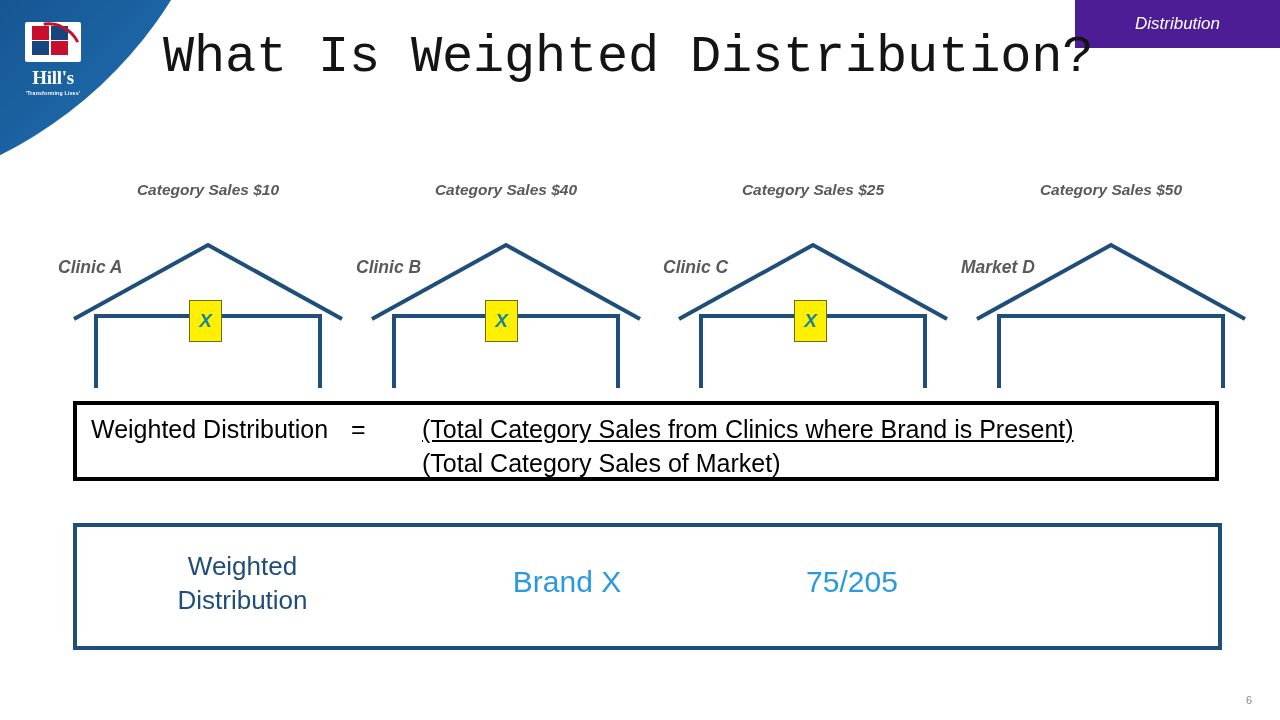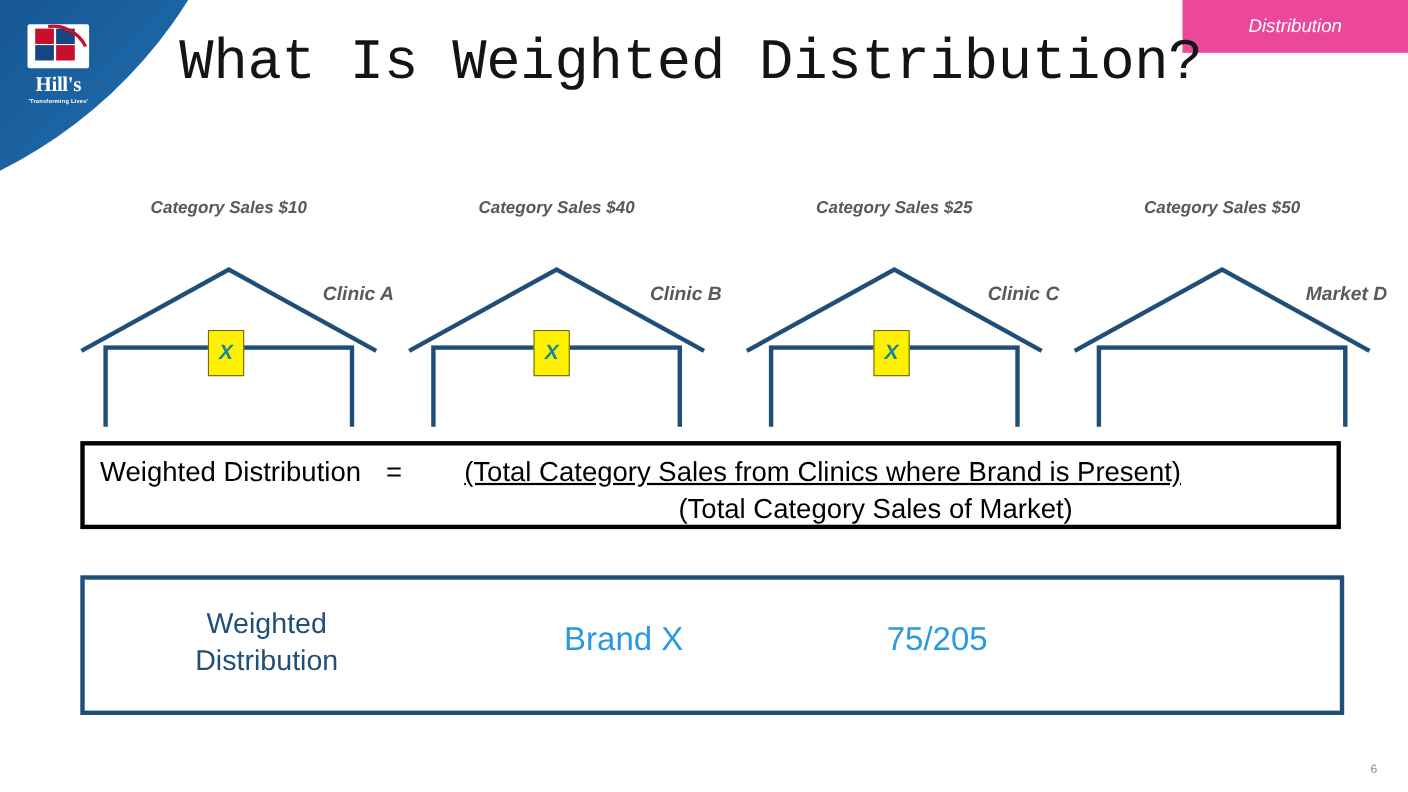--- a/index.html
+++ b/index.html
@@ -85,21 +85,21 @@
     white-space: nowrap;
   }
 
   
   .topic-badge {
     position: absolute;
     right: 0;
     top: 0;
     width: 205px;
     height: 48px;
-    background: #ec4899;
+    background: #4c1d95;
     z-index: 4;
     display: flex;
     align-items: center;
     justify-content: center;
   }
   .topic-badge-label {
     font-family: "Liberation Sans", sans-serif;
     font-style: italic;
     font-size: 17px;
     color: #ffffff;
@@ -152,21 +152,21 @@
     left: 0;
     top: 28px;
     width: 300px;
     height: 187px;
   }
   .clinic-name {
     position: absolute;
     top: 84px;
     left: 0;
     width: 300px;
-    text-align: right;
+    text-align: left;
     font-family: "Liberation Sans", sans-serif;
     font-size: 17.5px;
     font-weight: bold;
     color: #5a5a5a;
   }
   .brand-box {
     position: absolute;
     top: 127px;
     width: 33px;
     height: 42px;
@@ -221,21 +221,21 @@
     font-size: 25px;
     color: #000000;
     text-decoration: underline;
     white-space: nowrap;
   }
   .formula-denominator {
     position: absolute;
     left: 345px;
     top: 44px;
     width: 748px;
-    text-align: center;
+    text-align: left;
     font-family: "Liberation Sans", sans-serif;
     font-size: 25px;
     color: #000000;
     white-space: nowrap;
   }
 
   
   .summary-box {
     position: absolute;
     left: 73px;

